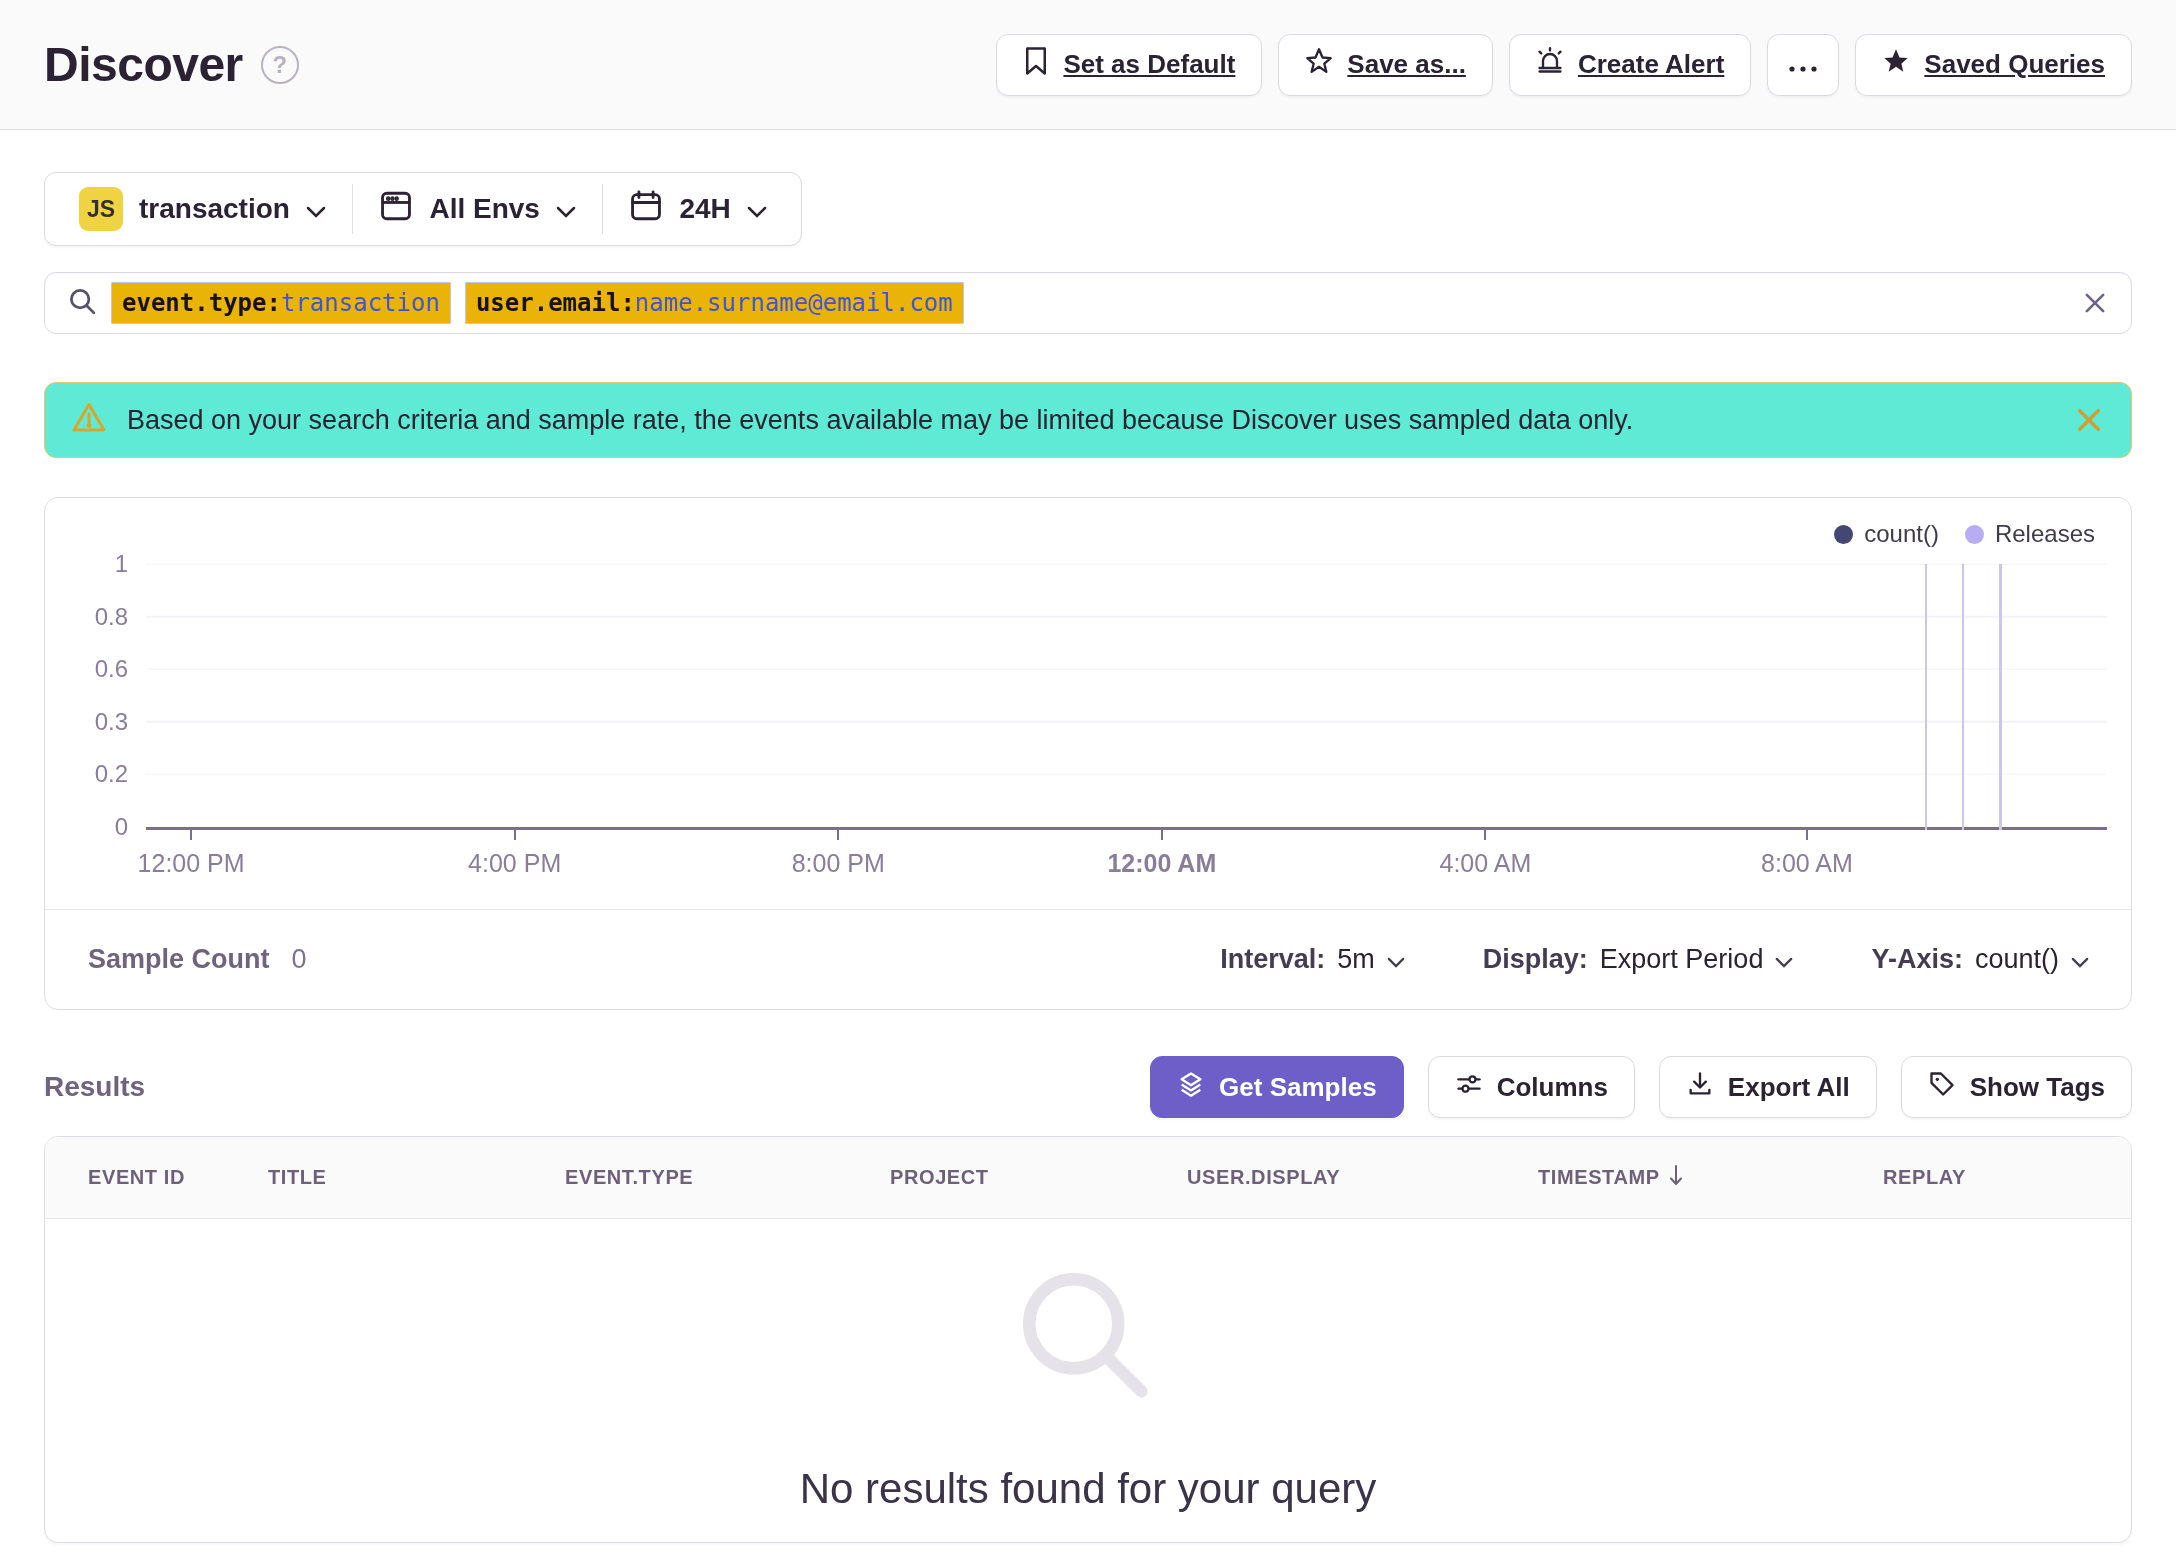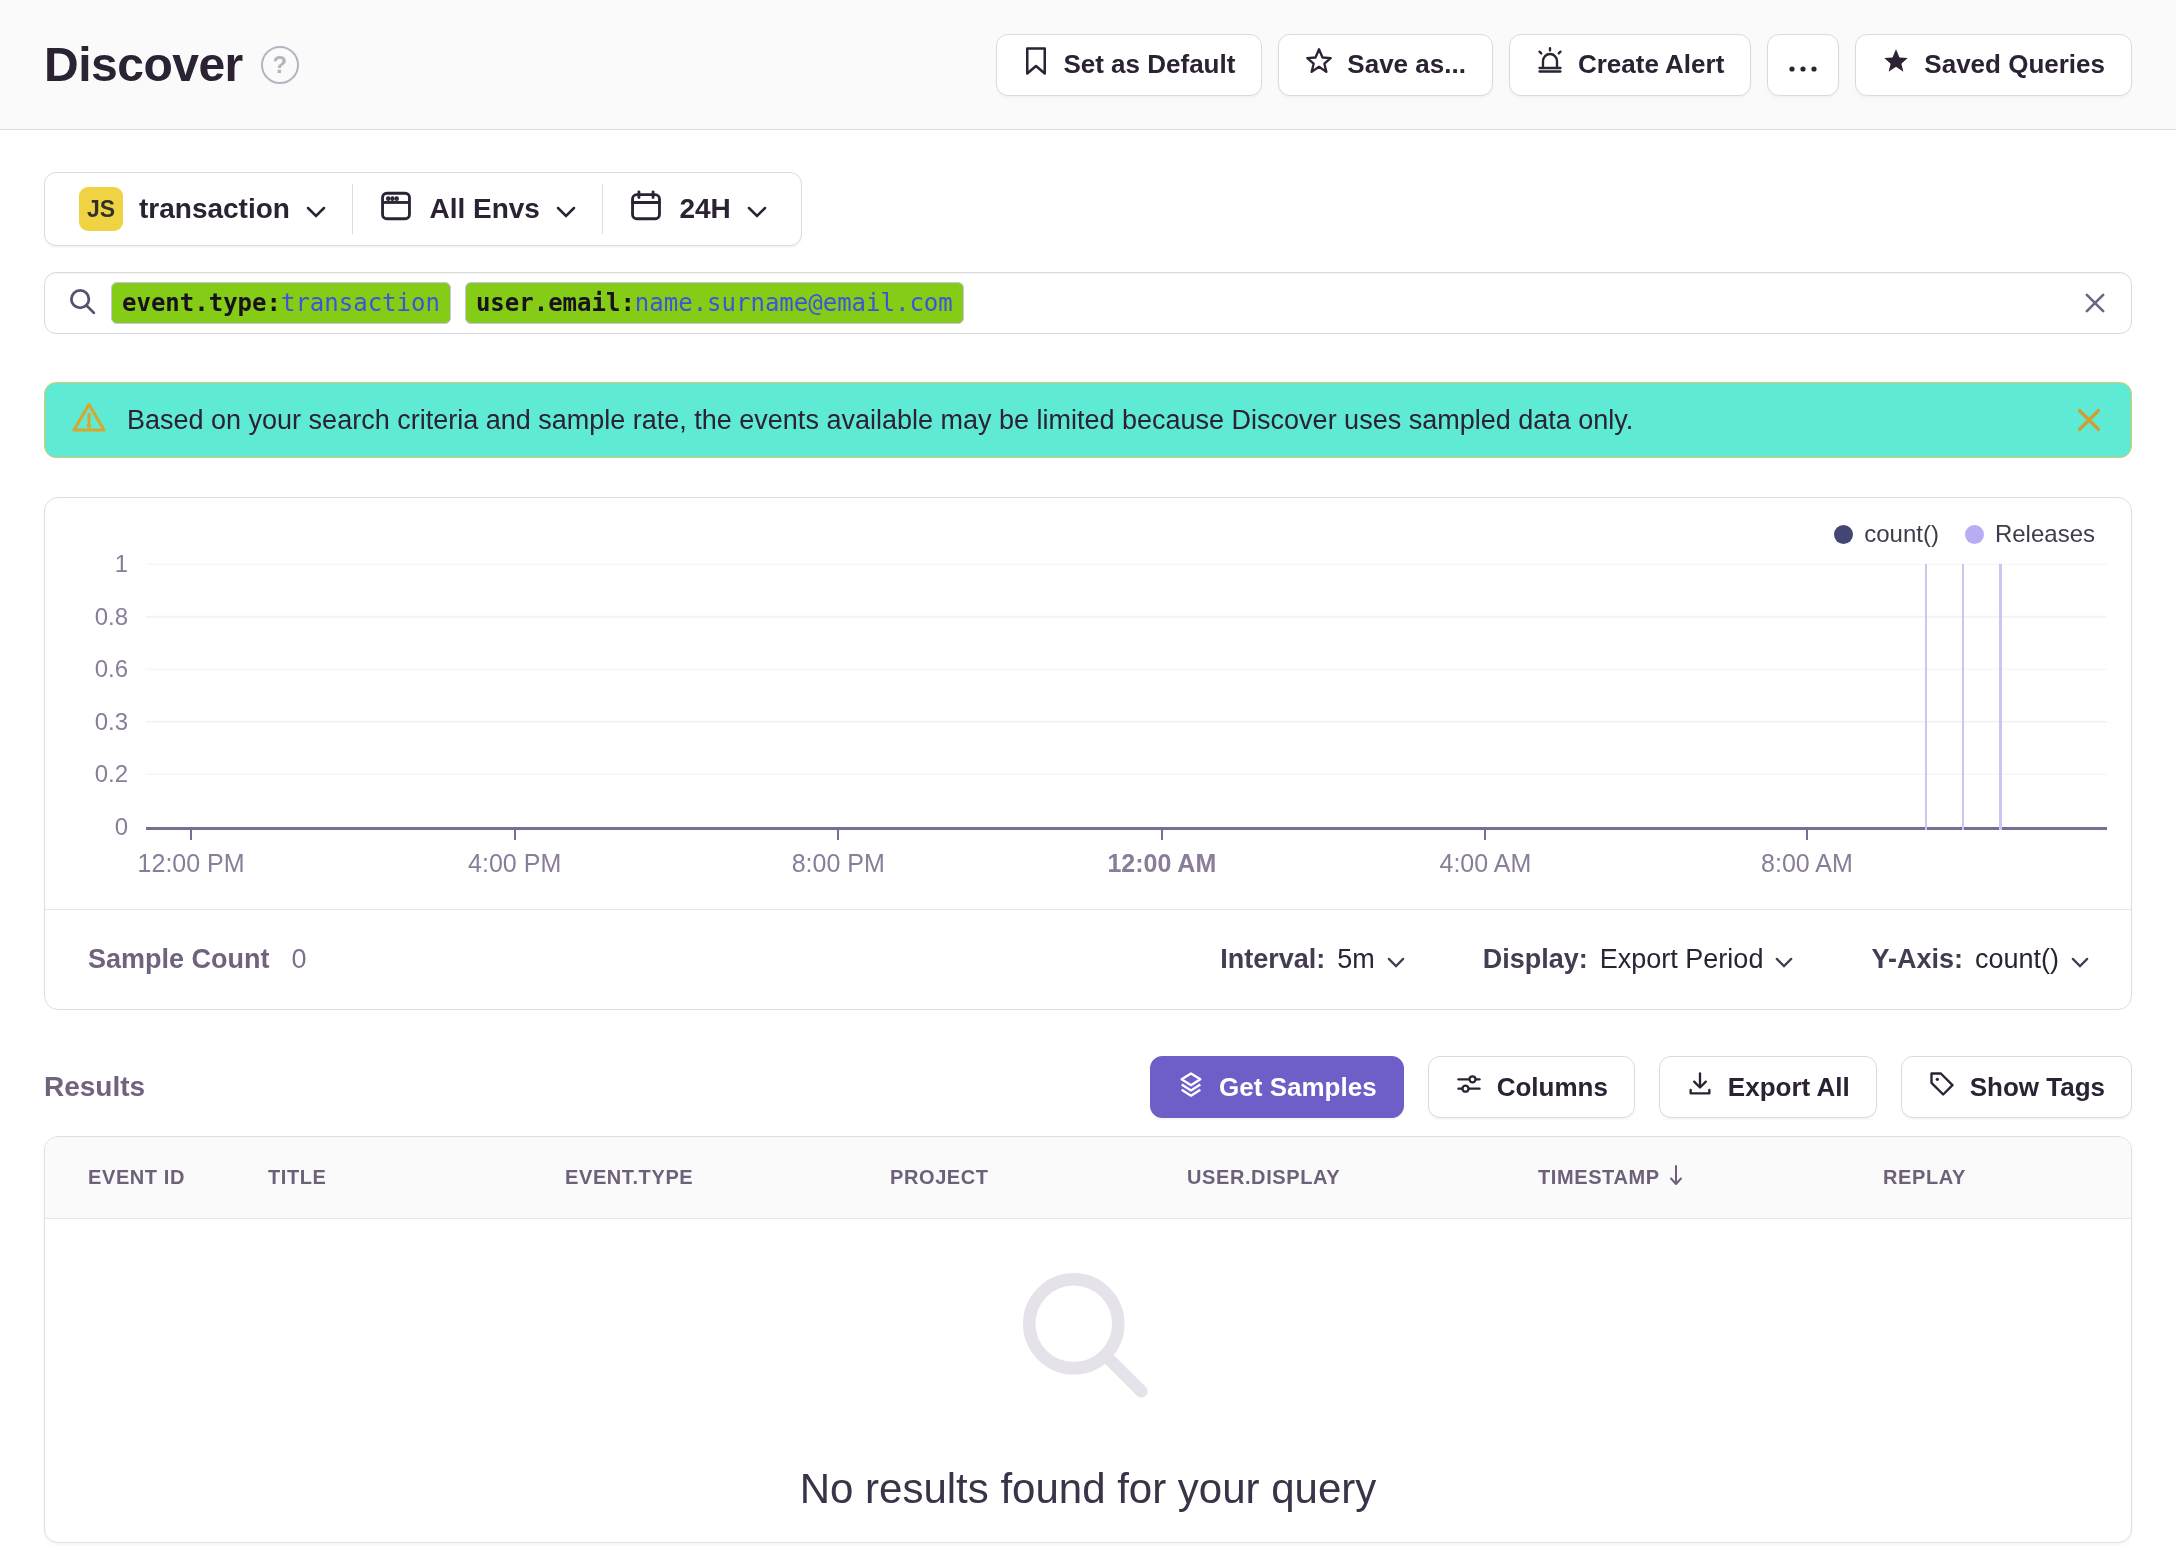--- a/index.html
+++ b/index.html
@@ -3,38 +3,38 @@
 <meta charset="utf-8">
 <style>
   * { margin:0; padding:0; box-sizing:border-box; }
   html,body { width:2176px; height:1562px; background:#fff; font-family:"Liberation Sans","DejaVu Sans",sans-serif; color:#2b2233; overflow:hidden; }
 
   
   .topbar { height:130px; background:#fafafb; border-bottom:1px solid #e0dce4; display:flex; align-items:center; padding:0 44px; }
   .title-wrap { display:flex; align-items:center; gap:18px; }
   .page-title { font-size:48px; font-weight:700; letter-spacing:-0.5px; }
   .help-circle { width:38px; height:38px; border:2.5px solid #b9b2c1; border-radius:50%; display:flex; align-items:center; justify-content:center; color:#b9b2c1; font-size:24px; font-weight:700; }
-  .topbar-actions { margin-left:auto; display:flex; gap:16px; align-items:center; }
+  .topbar-actions { margin-left:auto; display:flex; gap:16px; align-items:center;text-decoration:underline; }
 
   .btn { display:flex; align-items:center; gap:14px; height:62px; padding:0 26px; background:#fff; border:1.5px solid #dcd8e1; border-radius:12px; font-size:26px; font-weight:600; color:#2b2233; box-shadow:0 2px 2px rgba(43,34,51,0.04); cursor:pointer; white-space:nowrap; }
   .btn svg { flex:0 0 auto; }
   .btn.icon-only { padding:0 20px; }
   .btn.primary { background:#6d5fc7; border-color:#6d5fc7; color:#fff; }
 
   
   main { padding:0 44px; }
 
   .filter-bar { margin-top:42px; display:inline-flex; align-items:center; height:74px; border:1.5px solid #dcd8e1; border-radius:12px; background:#fff; box-shadow:0 2px 2px rgba(43,34,51,0.04); padding:0 8px; }
   .filter-seg { display:flex; align-items:center; gap:16px; padding:0 26px; font-size:28px; font-weight:700; cursor:pointer; }
   .filter-seg .seg-label { white-space:nowrap; }
   .filter-divider { width:1.5px; height:50px; background:#e0dce4; }
   .js-badge { width:44px; height:44px; background:#f0d343; border-radius:9px; display:flex; align-items:center; justify-content:center; font-size:23px; font-weight:700; color:#32302a; }
 
   .search-bar { margin-top:26px; height:62px; border:1.5px solid #dcd8e1; border-radius:12px; background:#fff; display:flex; align-items:center; padding:0 22px; gap:14px; box-shadow:inset 0 1px 2px rgba(43,34,51,0.04); }
-  .token { display:flex; align-items:center; height:42px; padding:0 10px; background:#84cc16; border:1.5px solid #c8c0ef; border-radius:6px; font-family:"DejaVu Sans Mono","Liberation Mono",monospace; font-size:24px; white-space:nowrap; cursor:text; }
+  .token { display:flex; align-items:center; height:42px; padding:0 10px; background:#eab308; border:1.5px solid #c8c0ef; border-radius:1px; font-family:"DejaVu Sans Mono","Liberation Mono",monospace; font-size:24px; white-space:nowrap; cursor:text; }
   .token .tkey { color:#18121f; font-weight:700; }
   .token .tval { color:#3e54d8; }
   .search-clear { margin-left:auto; cursor:pointer; display:flex; align-items:center; }
 
   .warning-banner { margin-top:48px; min-height:76px; background:#5eead4; border:1.5px solid #e7c763; border-radius:12px; display:flex; align-items:center; padding:12px 26px; gap:20px; }
   .warning-banner .msg { font-size:27px; color:#2b2233; }
   .warning-close { margin-left:auto; cursor:pointer; display:flex; align-items:center; }
 
   
   .chart-panel { margin-top:39px; position:relative; height:513px; border:1.5px solid #e0dce4; border-radius:14px; background:#fff; }

